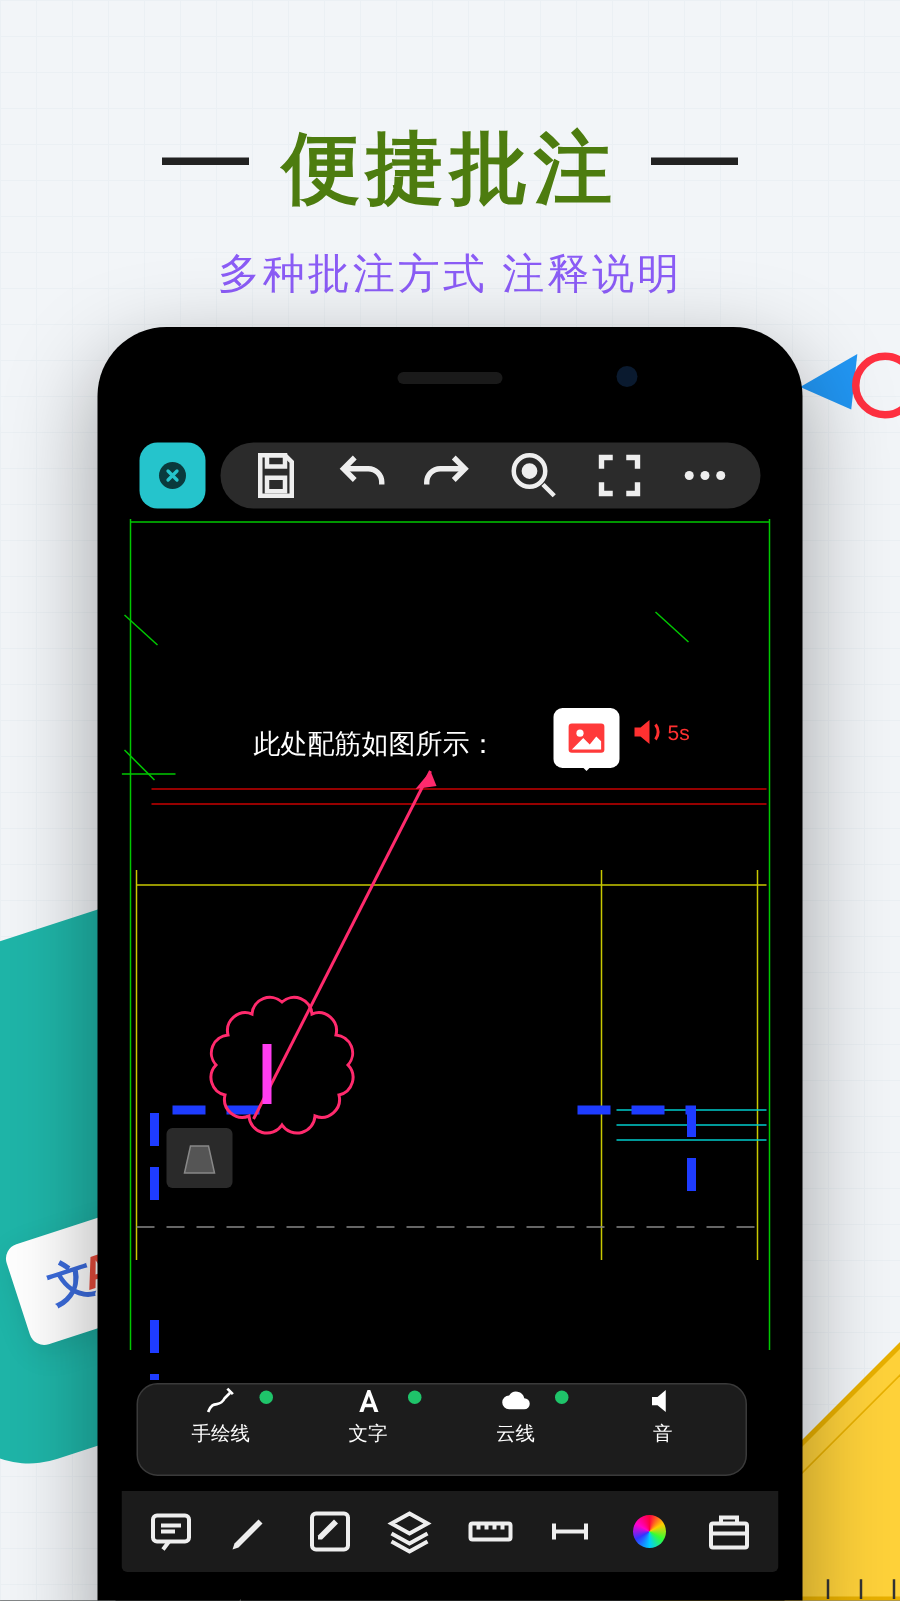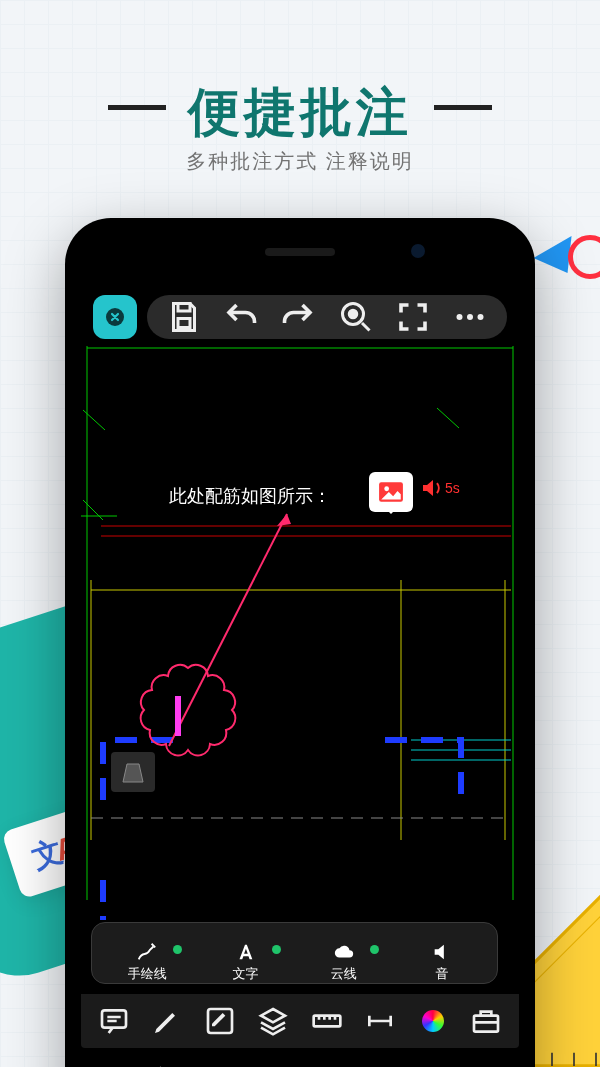--- a/index.html
+++ b/index.html
@@ -15,23 +15,23 @@
 .ruler{position:absolute;right:-40px;bottom:-10px;width:220px;height:220px}
 .ruler svg{width:100%;height:100%}
 .translate-card{position:absolute;left:10px;bottom:180px;width:90px;height:70px;background:#fff;border-radius:10px;transform:rotate(-18deg);display:flex;align-items:center;justify-content:center;box-shadow:0 6px 20px rgba(0,0,0,.1)}
 .translate-card .ga{font-size:30px;font-weight:700;color:#3b6bdc;margin-right:-6px}
 .translate-card .gb{font-size:30px;font-weight:700;color:#e74c3c}
 .cursor-tri{position:absolute;right:18px;top:245px;width:0;height:0;border-left:22px solid transparent;border-right:22px solid transparent;border-top:30px solid #2196f3;transform:rotate(-30deg)}
 .ring{position:absolute;right:-12px;top:235px;width:44px;height:44px;border:5px solid #ff3040;border-radius:50%}
 
 
 .headline{position:relative;text-align:center;padding-top:78px}
-.headline h1{font-size:52px;font-weight:800;color:#0f766e;letter-spacing:4px;display:inline-block}
+.headline h1{font-size:52px;font-weight:800;color:#4d7c0f;letter-spacing:4px;display:inline-block}
 .headline .dash{display:inline-block;width:58px;height:5px;background:#222;vertical-align:20px;margin:0 22px}
-.headline p{font-size:20px;color:#737373;letter-spacing:2px}
+.headline p{font-size:28px;color:#8b5cf6;margin-top:16px;letter-spacing:2px}
 
 
 .phone{position:absolute;left:50%;top:218px;transform:translateX(-50%);width:470px;height:900px;background:#000;border-radius:46px;box-shadow:0 20px 60px rgba(0,0,0,.35)}
 .phone .bezel{position:absolute;inset:12px;border-radius:36px;background:#000}
 .phone .speaker{position:absolute;top:30px;left:50%;transform:translateX(-50%);width:70px;height:8px;background:#1a1a1a;border-radius:4px}
 .phone .cam{position:absolute;top:26px;right:110px;width:14px;height:14px;border-radius:50%;background:#0a1a2f}
 .screen{position:absolute;top:62px;left:16px;right:16px;bottom:70px;background:#000;border-radius:4px;overflow:hidden}
 
 
 .navbar{position:absolute;left:16px;right:16px;bottom:14px;height:48px;display:flex;align-items:center;justify-content:space-around}
@@ -63,21 +63,21 @@
 .audio svg{width:24px;height:24px;margin-right:2px}
 
 .arrow-ann{position:absolute;left:70px;top:228px;width:160px;height:240px}
 .cloud-ann{position:absolute;left:52px;top:380px;width:110px;height:110px}
 .pink-bar{position:absolute;left:94px;top:416px;width:6px;height:40px;background:#ff3df0}
 
 .blue-box{position:absolute;stroke:#1e3cff;stroke-width:6;fill:none;stroke-dasharray:22 14}
 .layer-thumb{position:absolute;left:30px;top:472px;width:44px;height:40px;background:#2a2a2a;border-radius:4px;display:flex;align-items:center;justify-content:center}
 
 
-.ann-tools{position:absolute;left:10px;right:21px;bottom:64px;height:62px;background:rgba(30,30,30,.92);border:1px solid #3a3a3a;border-radius:14px;display:flex;align-items:flex-end;padding:0 6px}
+.ann-tools{position:absolute;left:10px;right:21px;bottom:64px;height:62px;background:rgba(30,30,30,.92);border:1px solid #3a3a3a;border-radius:14px;display:flex;align-items:flex-start;padding:0 6px}
 .at{flex:1;min-width:78px;display:flex;flex-direction:column;align-items:center;justify-content:center;color:#fff;position:relative}
 .at .dot{position:absolute;top:4px;right:14px;width:9px;height:9px;border-radius:50%;background:#1fc46a}
 .at svg{width:24px;height:22px}
 .at span{font-size:13px;margin-top:2px}
 
 
 .bot-bar{position:absolute;left:0;right:0;bottom:0;height:54px;background:#1b1b1b;display:flex;align-items:center;justify-content:space-around;padding:0 6px}
 .bb{width:32px;height:32px;display:flex;align-items:center;justify-content:center;color:#eee}
 .colorwheel{width:22px;height:22px;border-radius:50%;background:conic-gradient(#ff0040,#ffcc00,#33ff33,#00ccff,#3333ff,#ff00cc,#ff0040)}
 </style>

